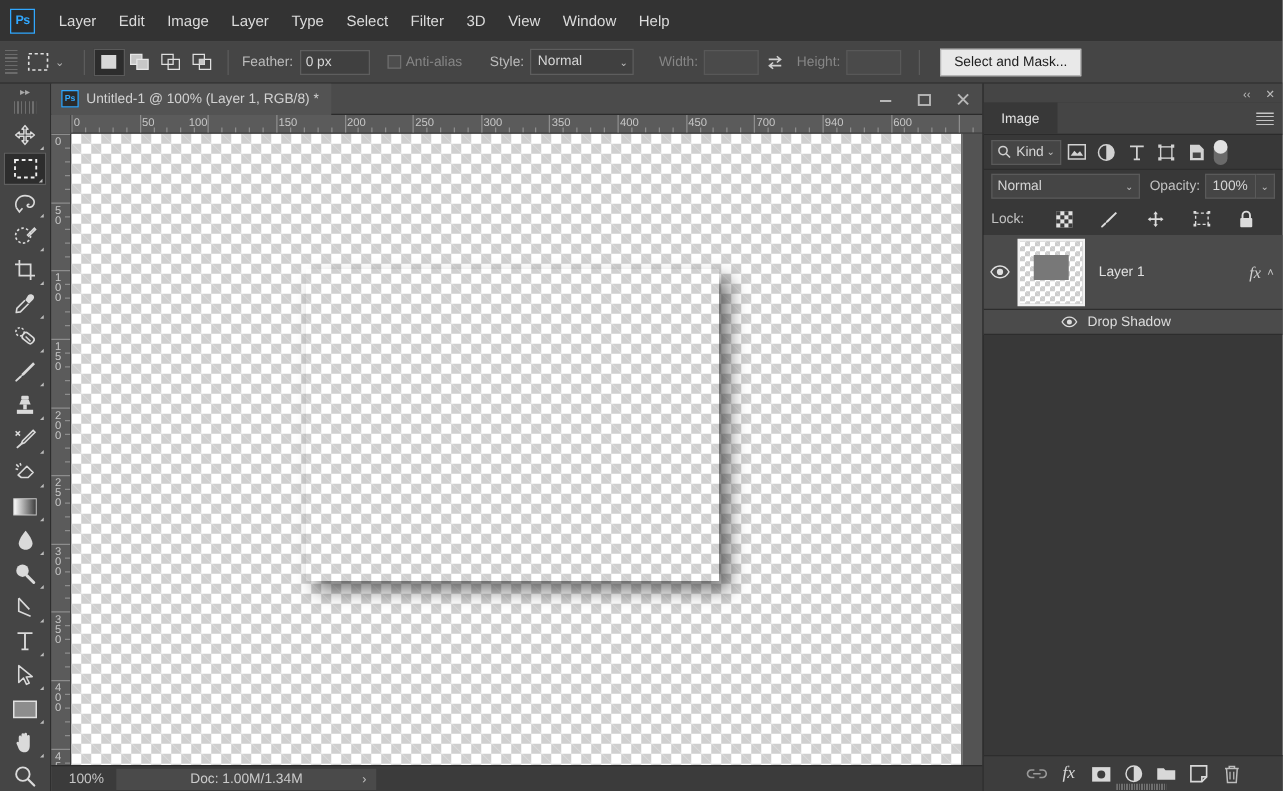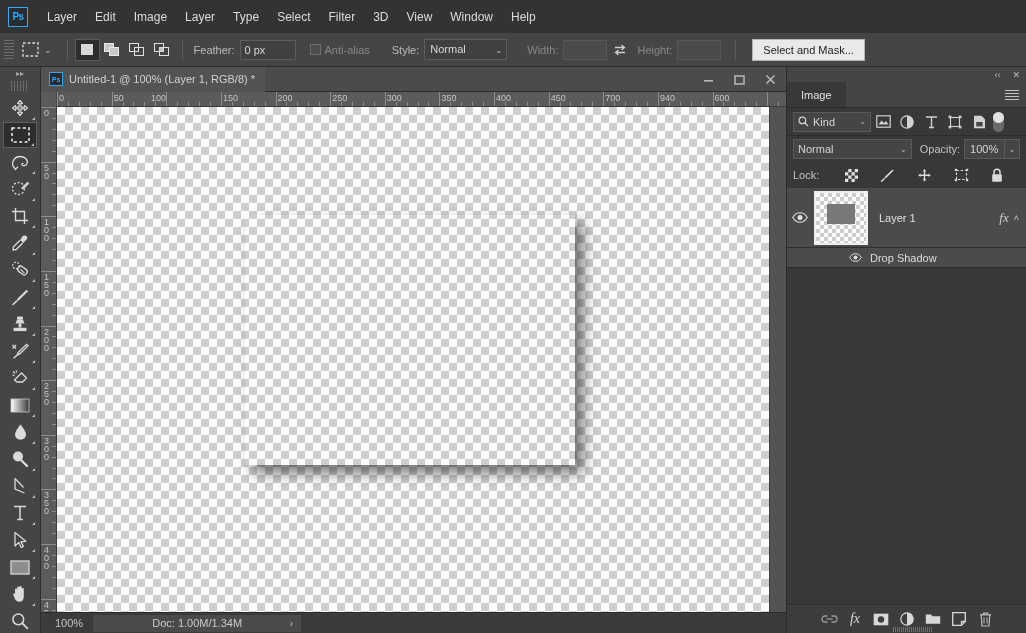--- a/index.html
+++ b/index.html
@@ -200,21 +200,21 @@
   .panel-menu {
     position: absolute; right: 7px; top: 50%; transform: translateY(-50%);
     width: 14px; height: 10px;
     background: repeating-linear-gradient(to bottom, #c5c5c5 0px, #c5c5c5 1px, transparent 1px, transparent 3px);
   }
   .filter-row {
     height: 28px; display: flex; align-items: center; padding: 0 6px;
     border-bottom: 1px solid #2d2d2d;
   }
   .kind-select {
-    width: 78px; height: 20px; background: #454545; border: 1px solid #5a5a5a;
+    width: 56px; height: 20px; background: #454545; border: 1px solid #5a5a5a;
     display: flex; align-items: center; padding: 0 4px; font-size: 11px; color: #d5d5d5;
     position: relative;
   }
   .kind-select .arr { position: absolute; right: 4px; font-size: 8px; color: #bdbdbd; }
   .filt-icon { width: 24px; height: 22px; display: flex; align-items: center; justify-content: center; }
   .toggle-pill {
     width: 11px; height: 20px; border-radius: 6px; background: #6a6a6a;
     position: relative; margin-left: 2px;
   }
   .toggle-pill::after {

